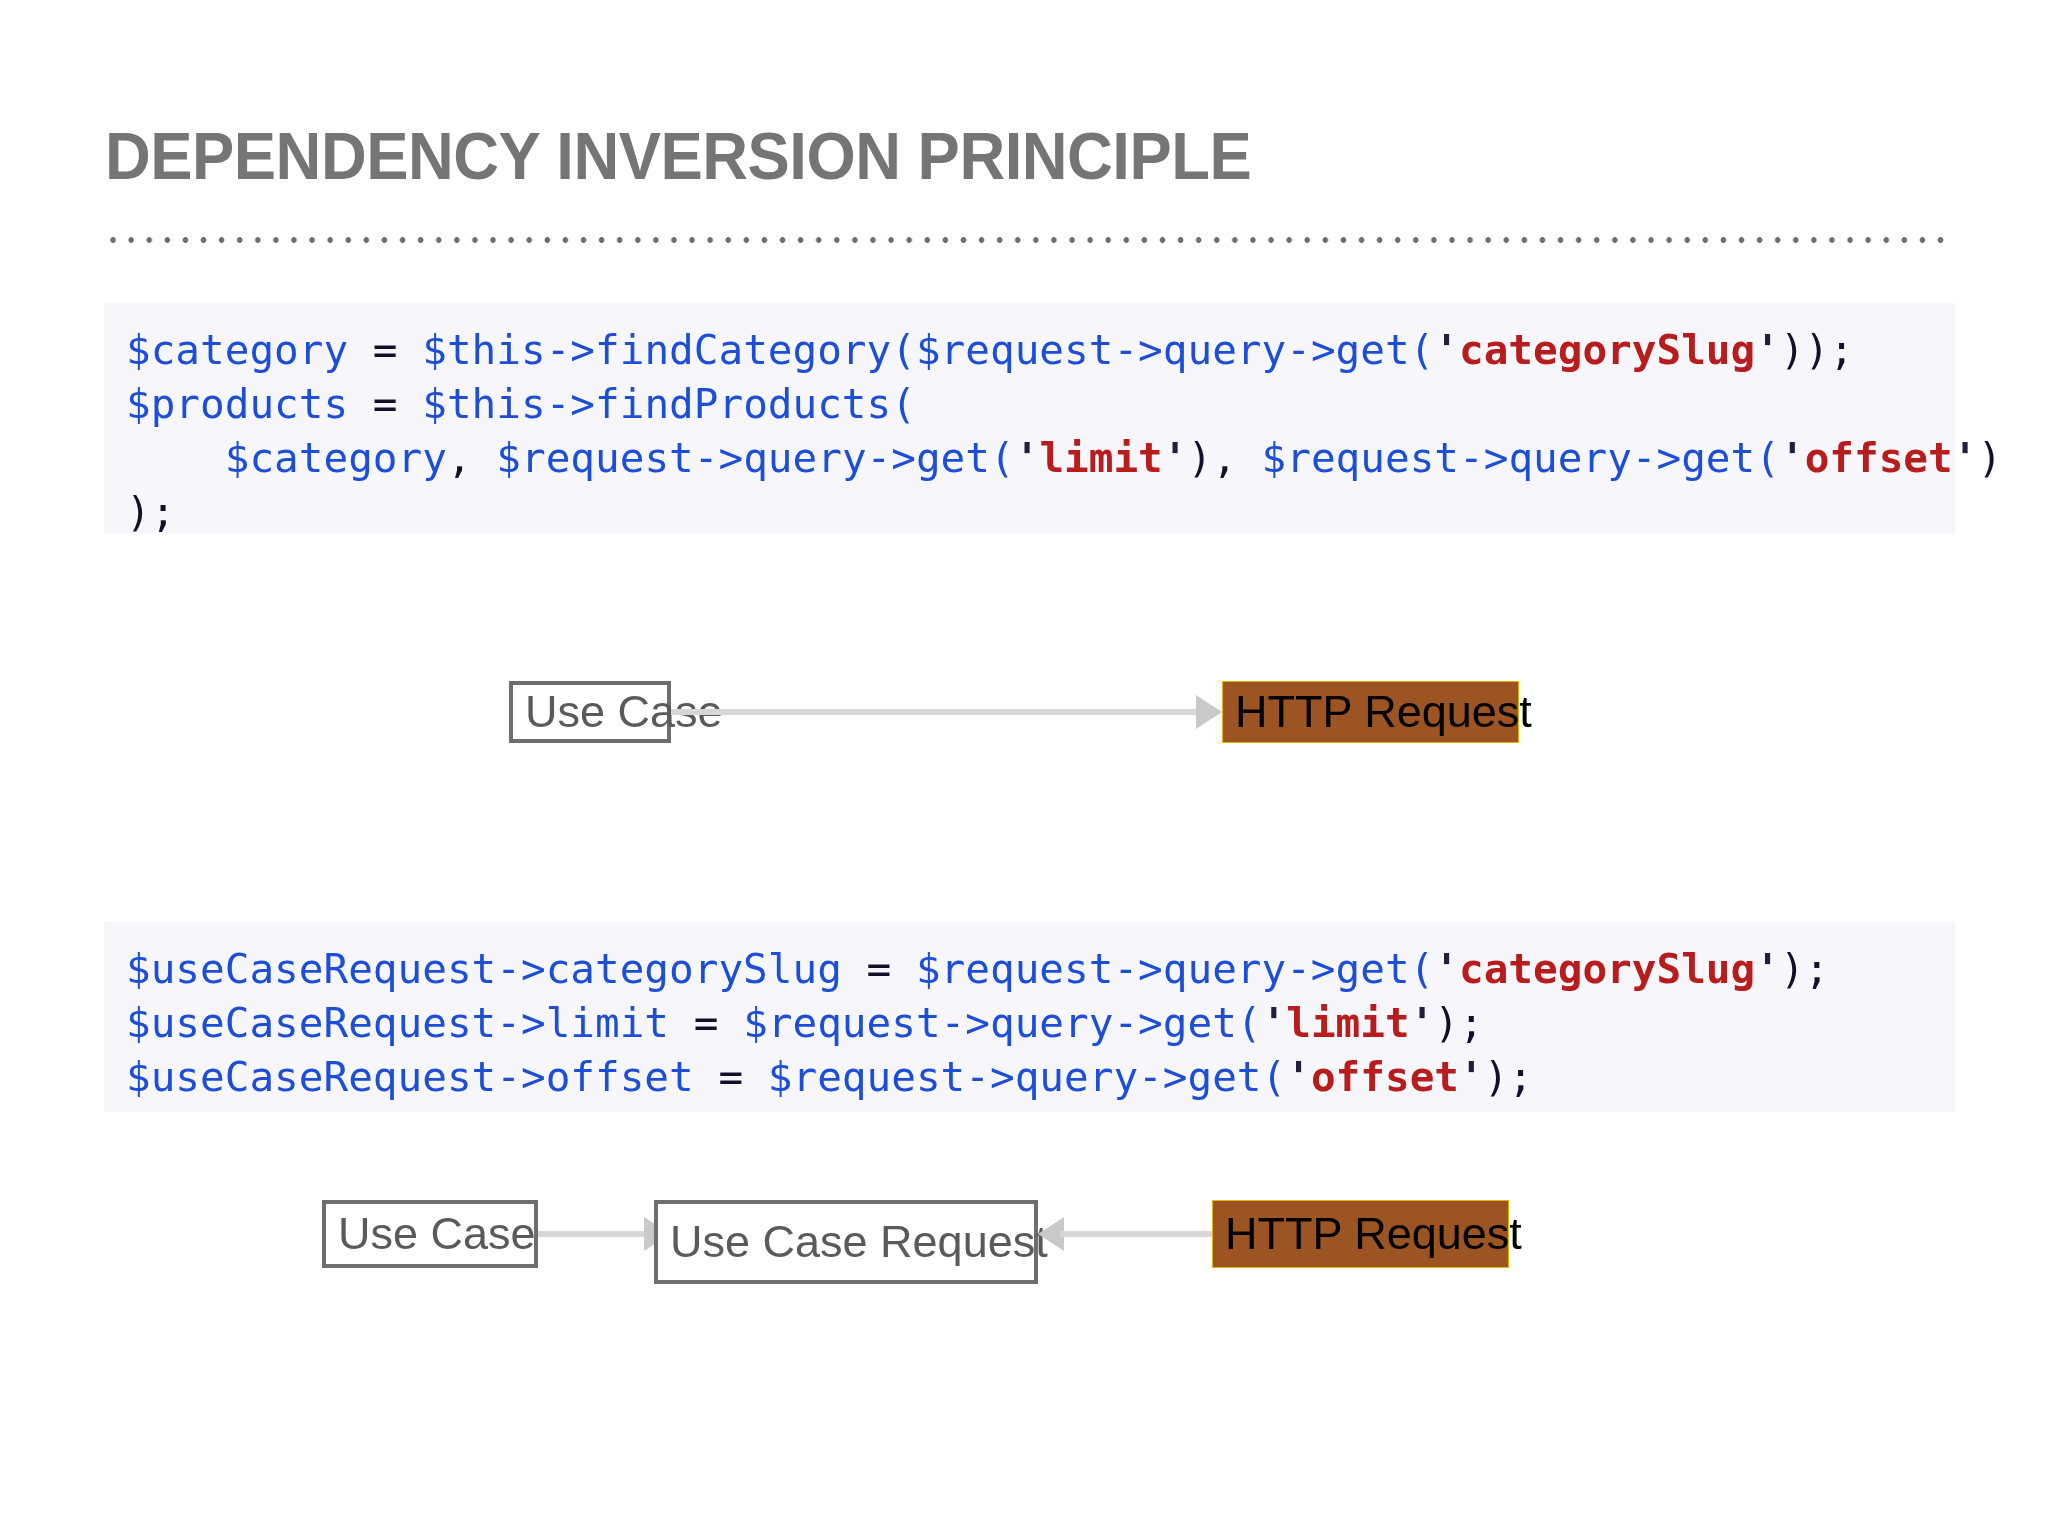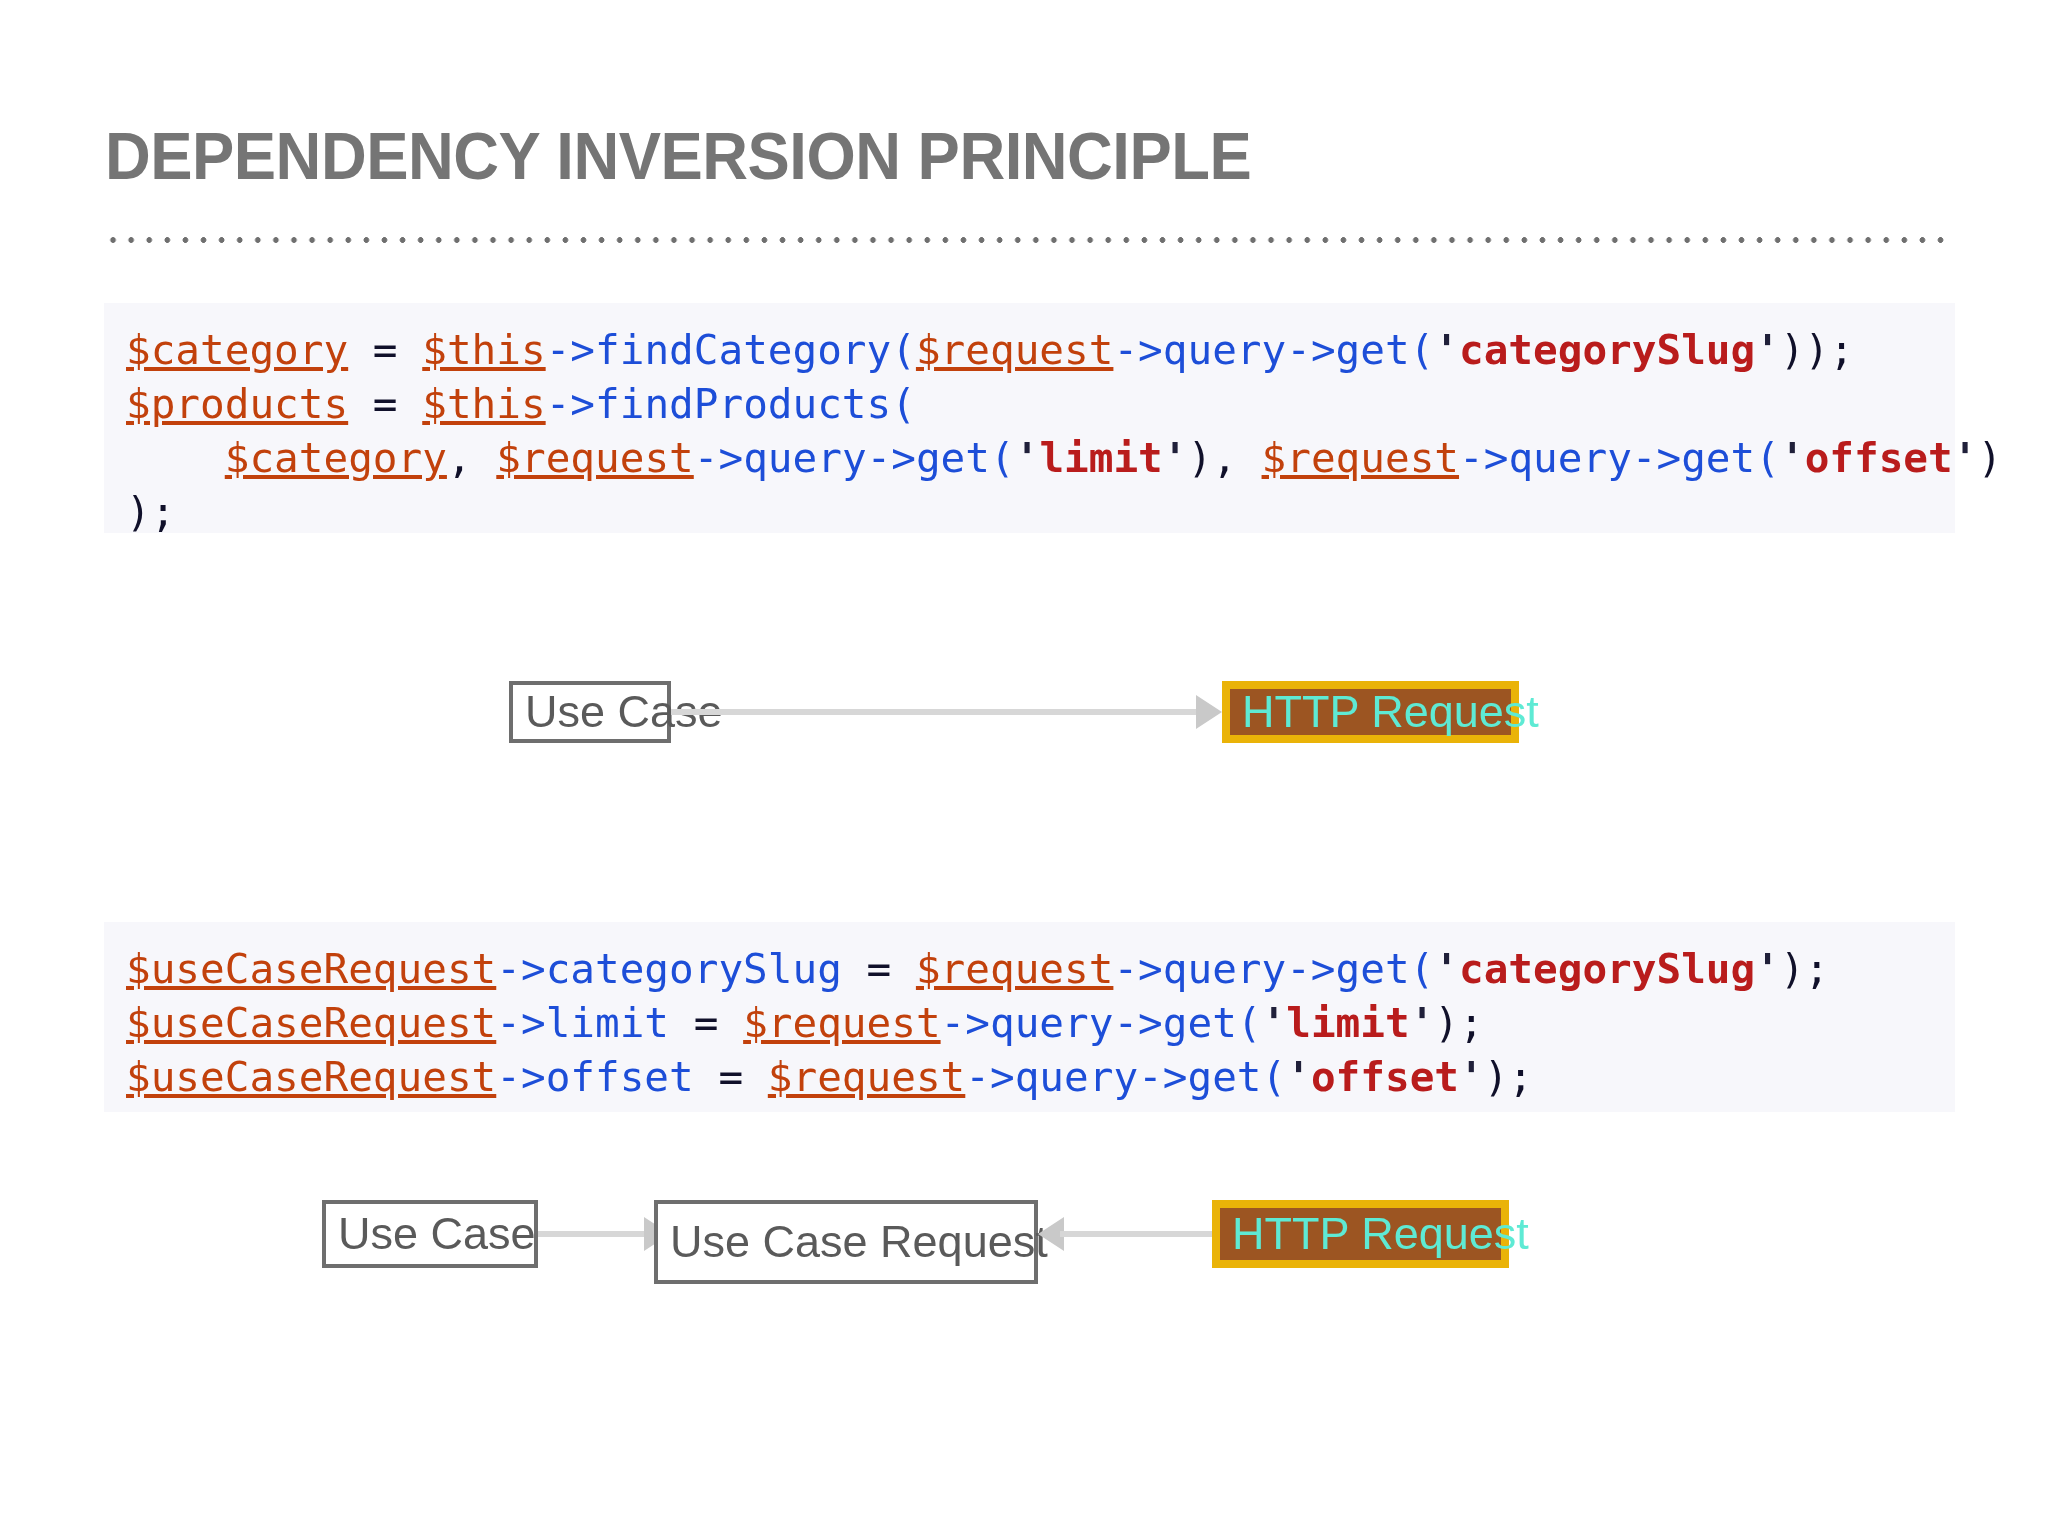--- a/index.html
+++ b/index.html
@@ -53,21 +53,21 @@
     white-space: pre;
     color: #1a1a2e;
     padding: 20px 0 22px 0;
     box-sizing: border-box;
   }
   .code-block .ln {
     display: block;
     padding-left: 22px;
     height: 54px;
   }
-  .var  { color: #c2410c; text-decoration: underline; }
+  .var  { color: #1d4ed8; }
   .op   { color: #10102a; }
   .fn   { color: #1d4ed8; }
   .str  { color: #b91c1c; font-weight: bold; }
   .q    { color: #20203a; font-weight: bold; }
   .punc { color: #10102a; }
 
   #code-block-1 {
     left: 104px;
     top: 303px;
     width: 1851px;
@@ -92,22 +92,22 @@
     white-space: nowrap;
     padding: 0 12px;
   }
   .dg-box.outline {
     background: #ffffff;
     border: 4px solid #6e6e6e;
     color: #5a5a5a;
   }
   .dg-box.filled {
     background: #9c5522;
-    border: 8px solid #eab308;
-    color: #5eead4;
+    border: 1px solid #eab308;
+    color: #000000;
   }
 
   
   .connector {
     position: absolute;
     height: 6px;
     background: #d7d7d7;
   }
   .arrowhead {
     position: absolute;

